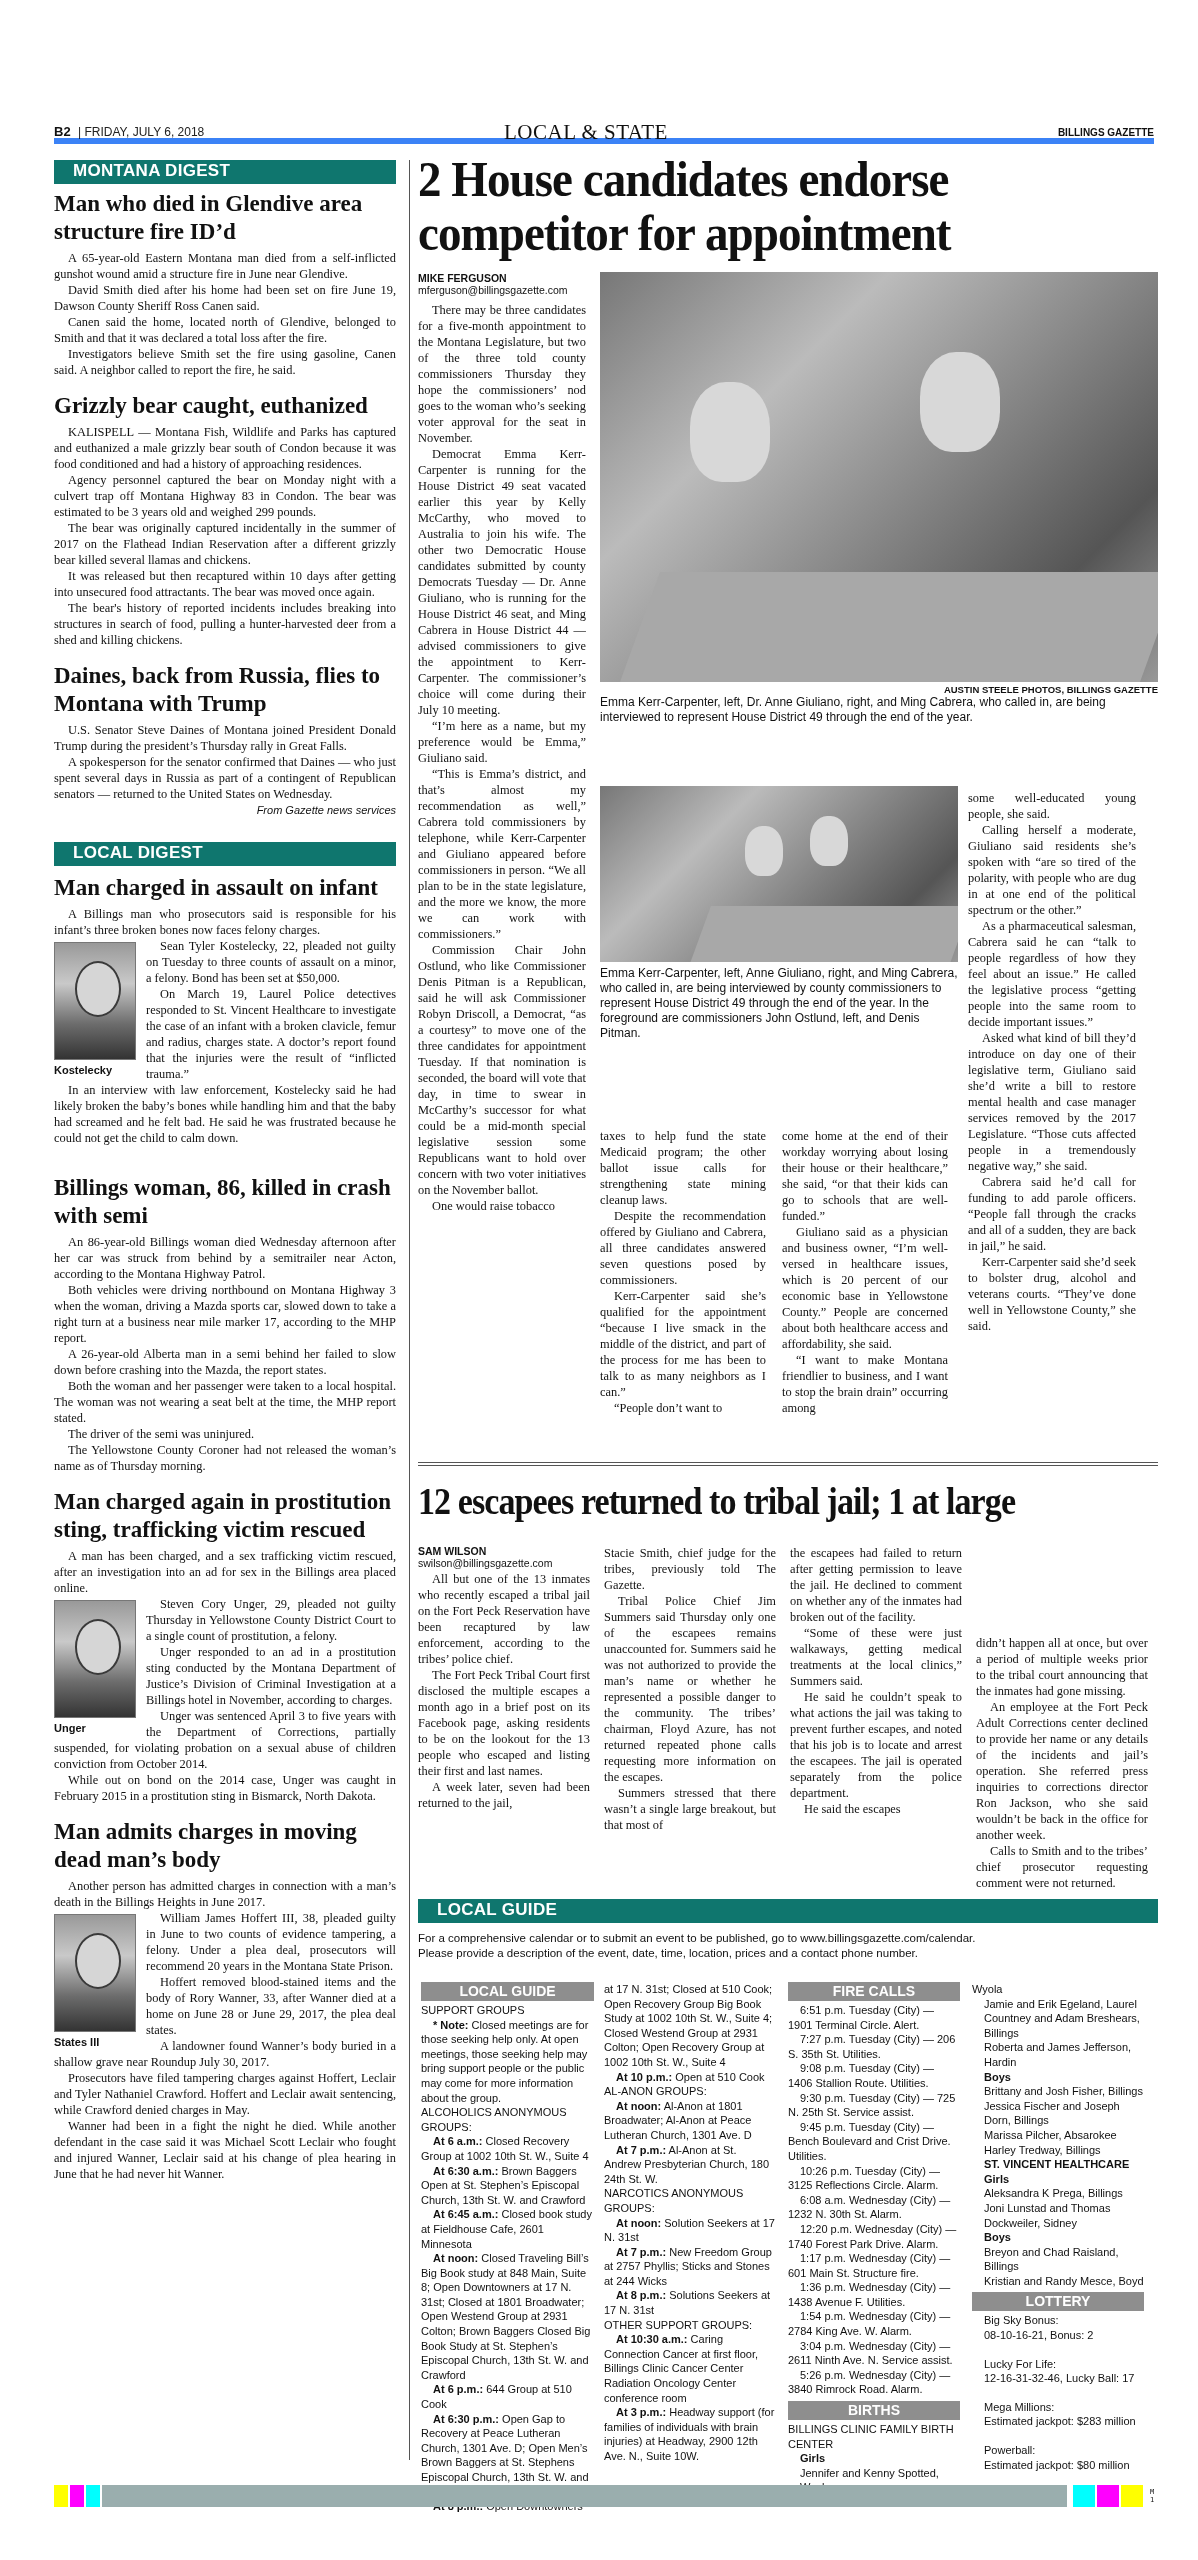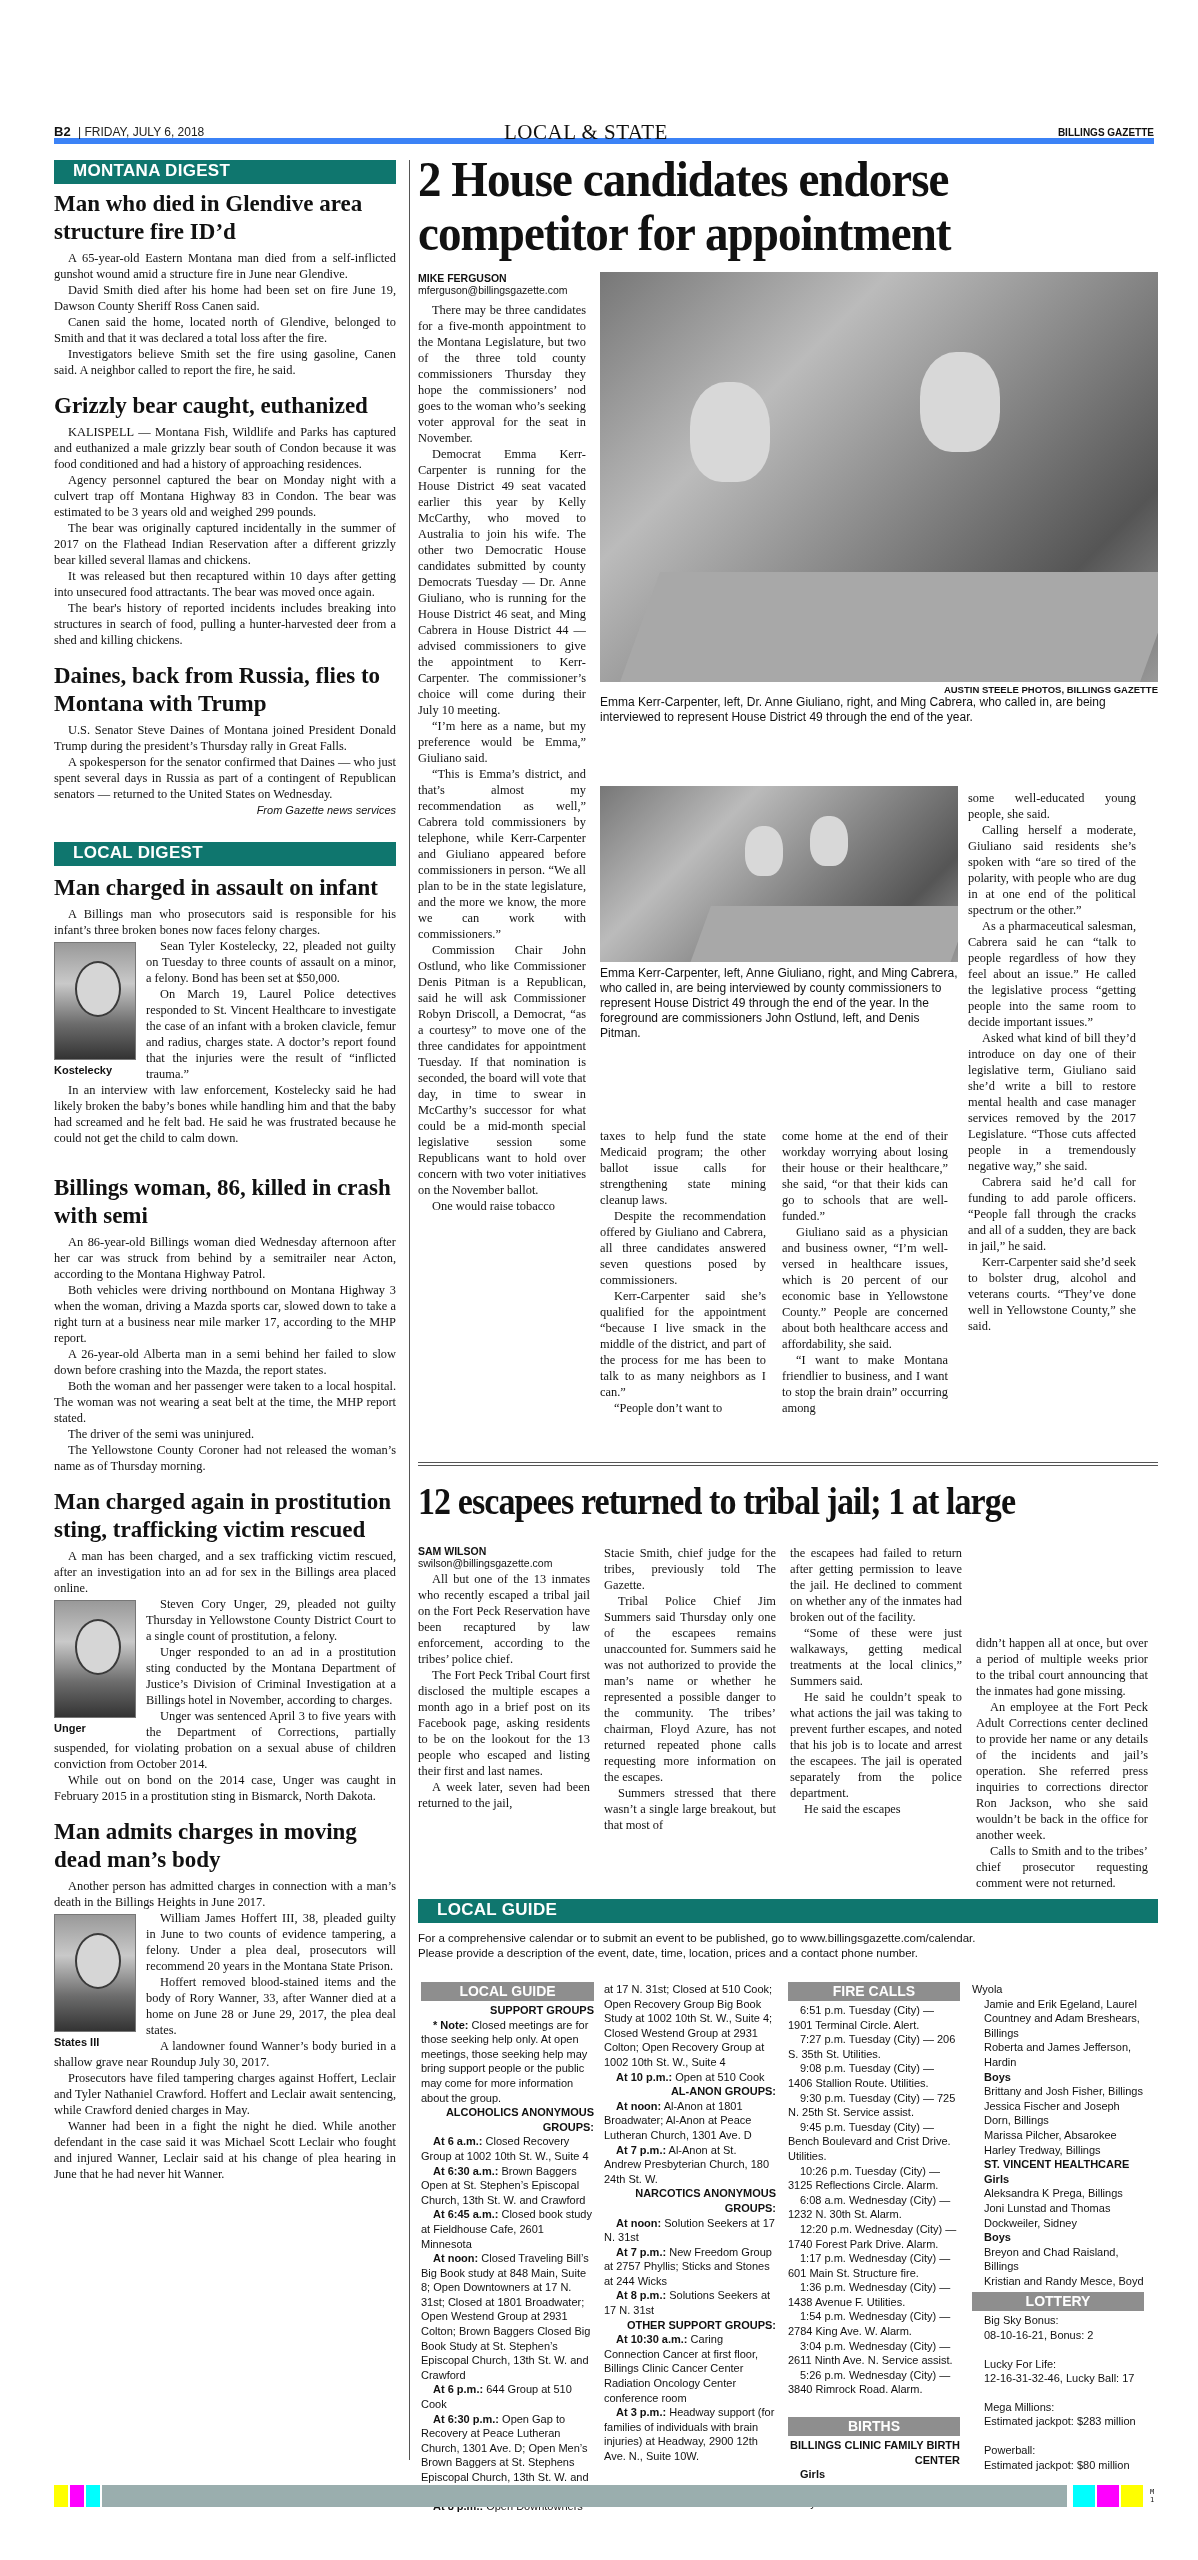--- a/index.html
+++ b/index.html
@@ -31,21 +31,21 @@
 .col{position:absolute}
 .dblrule{position:absolute;left:418px;top:1462px;width:740px;height:4px;border-top:1px solid #555;border-bottom:1px solid #555}
 #jail-head{position:absolute;left:418px;top:1480px;width:760px;font:bold 37px/44px "Liberation Serif",serif;letter-spacing:-1px;transform:scaleX(0.92);transform-origin:left top}
 #guide-bar{position:absolute;left:418px;top:1899px;width:740px}
 #guide-intro{position:absolute;left:418px;top:1931px;width:740px;font:11.5px/15px "Liberation Sans",sans-serif}
 .gcol{position:absolute;font:11px/14.6px "Liberation Sans",sans-serif}
 .gcol p{text-indent:12px}
 .gcol .np{text-indent:0}
 .gcol b{font-weight:bold}
 .gbar{background:#8e8e8e;color:#fff;font:bold 14px "Liberation Sans",sans-serif;text-align:center;height:19px;line-height:19px;margin-bottom:2px}
-.gsub{font-weight:bold;text-align:right}
+.gsub{font-weight:normal;text-align:left}
 .gcol .ind{padding-left:12px;text-indent:0}
 .swatch{position:absolute;height:22px;top:2485px}
 </style>
 </head>
 <body>
 
 <div id="masthead">
   <span class="pg">B2</span>
   <span class="date">| <span>FRIDAY, JULY 6, 2018</span></span>
   <span class="section">LOCAL &amp; STATE</span>
@@ -288,21 +288,21 @@
   <p>9:30 p.m. Tuesday (City) — 725 N. 25th St. Service assist.</p>
   <p>9:45 p.m. Tuesday (City) — Bench Boulevard and Crist Drive. Utilities.</p>
   <p>10:26 p.m. Tuesday (City) — 3125 Reflections Circle. Alarm.</p>
   <p>6:08 a.m. Wednesday (City) — 1232 N. 30th St. Alarm.</p>
   <p>12:20 p.m. Wednesday (City) — 1740 Forest Park Drive. Alarm.</p>
   <p>1:17 p.m. Wednesday (City) — 601 Main St. Structure fire.</p>
   <p>1:36 p.m. Wednesday (City) — 1438 Avenue F. Utilities.</p>
   <p>1:54 p.m. Wednesday (City) — 2784 King Ave. W. Alarm.</p>
   <p>3:04 p.m. Wednesday (City) — 2611 Ninth Ave. N. Service assist.</p>
   <p>5:26 p.m. Wednesday (City) — 3840 Rimrock Road. Alarm.</p>
-  <div class="gbar" style="margin-top:20px">BIRTHS</div>
+  <div class="gbar" style="margin-top:4px">BIRTHS</div>
   <div class="gsub">BILLINGS CLINIC FAMILY BIRTH CENTER</div>
   <div class="ind"><b>Girls</b></div>
   <div class="ind">Jennifer and Kenny Spotted, Wyola</div>
 </div>
 
 <div class="gcol" style="left:972px;top:1982px;width:172px">
   <div class="np">Wyola</div>
   <div class="ind">Jamie and Erik Egeland, Laurel</div>
   <div class="ind">Countney and Adam Breshears, Billings</div>
   <div class="ind">Roberta and James Jefferson, Hardin</div>

